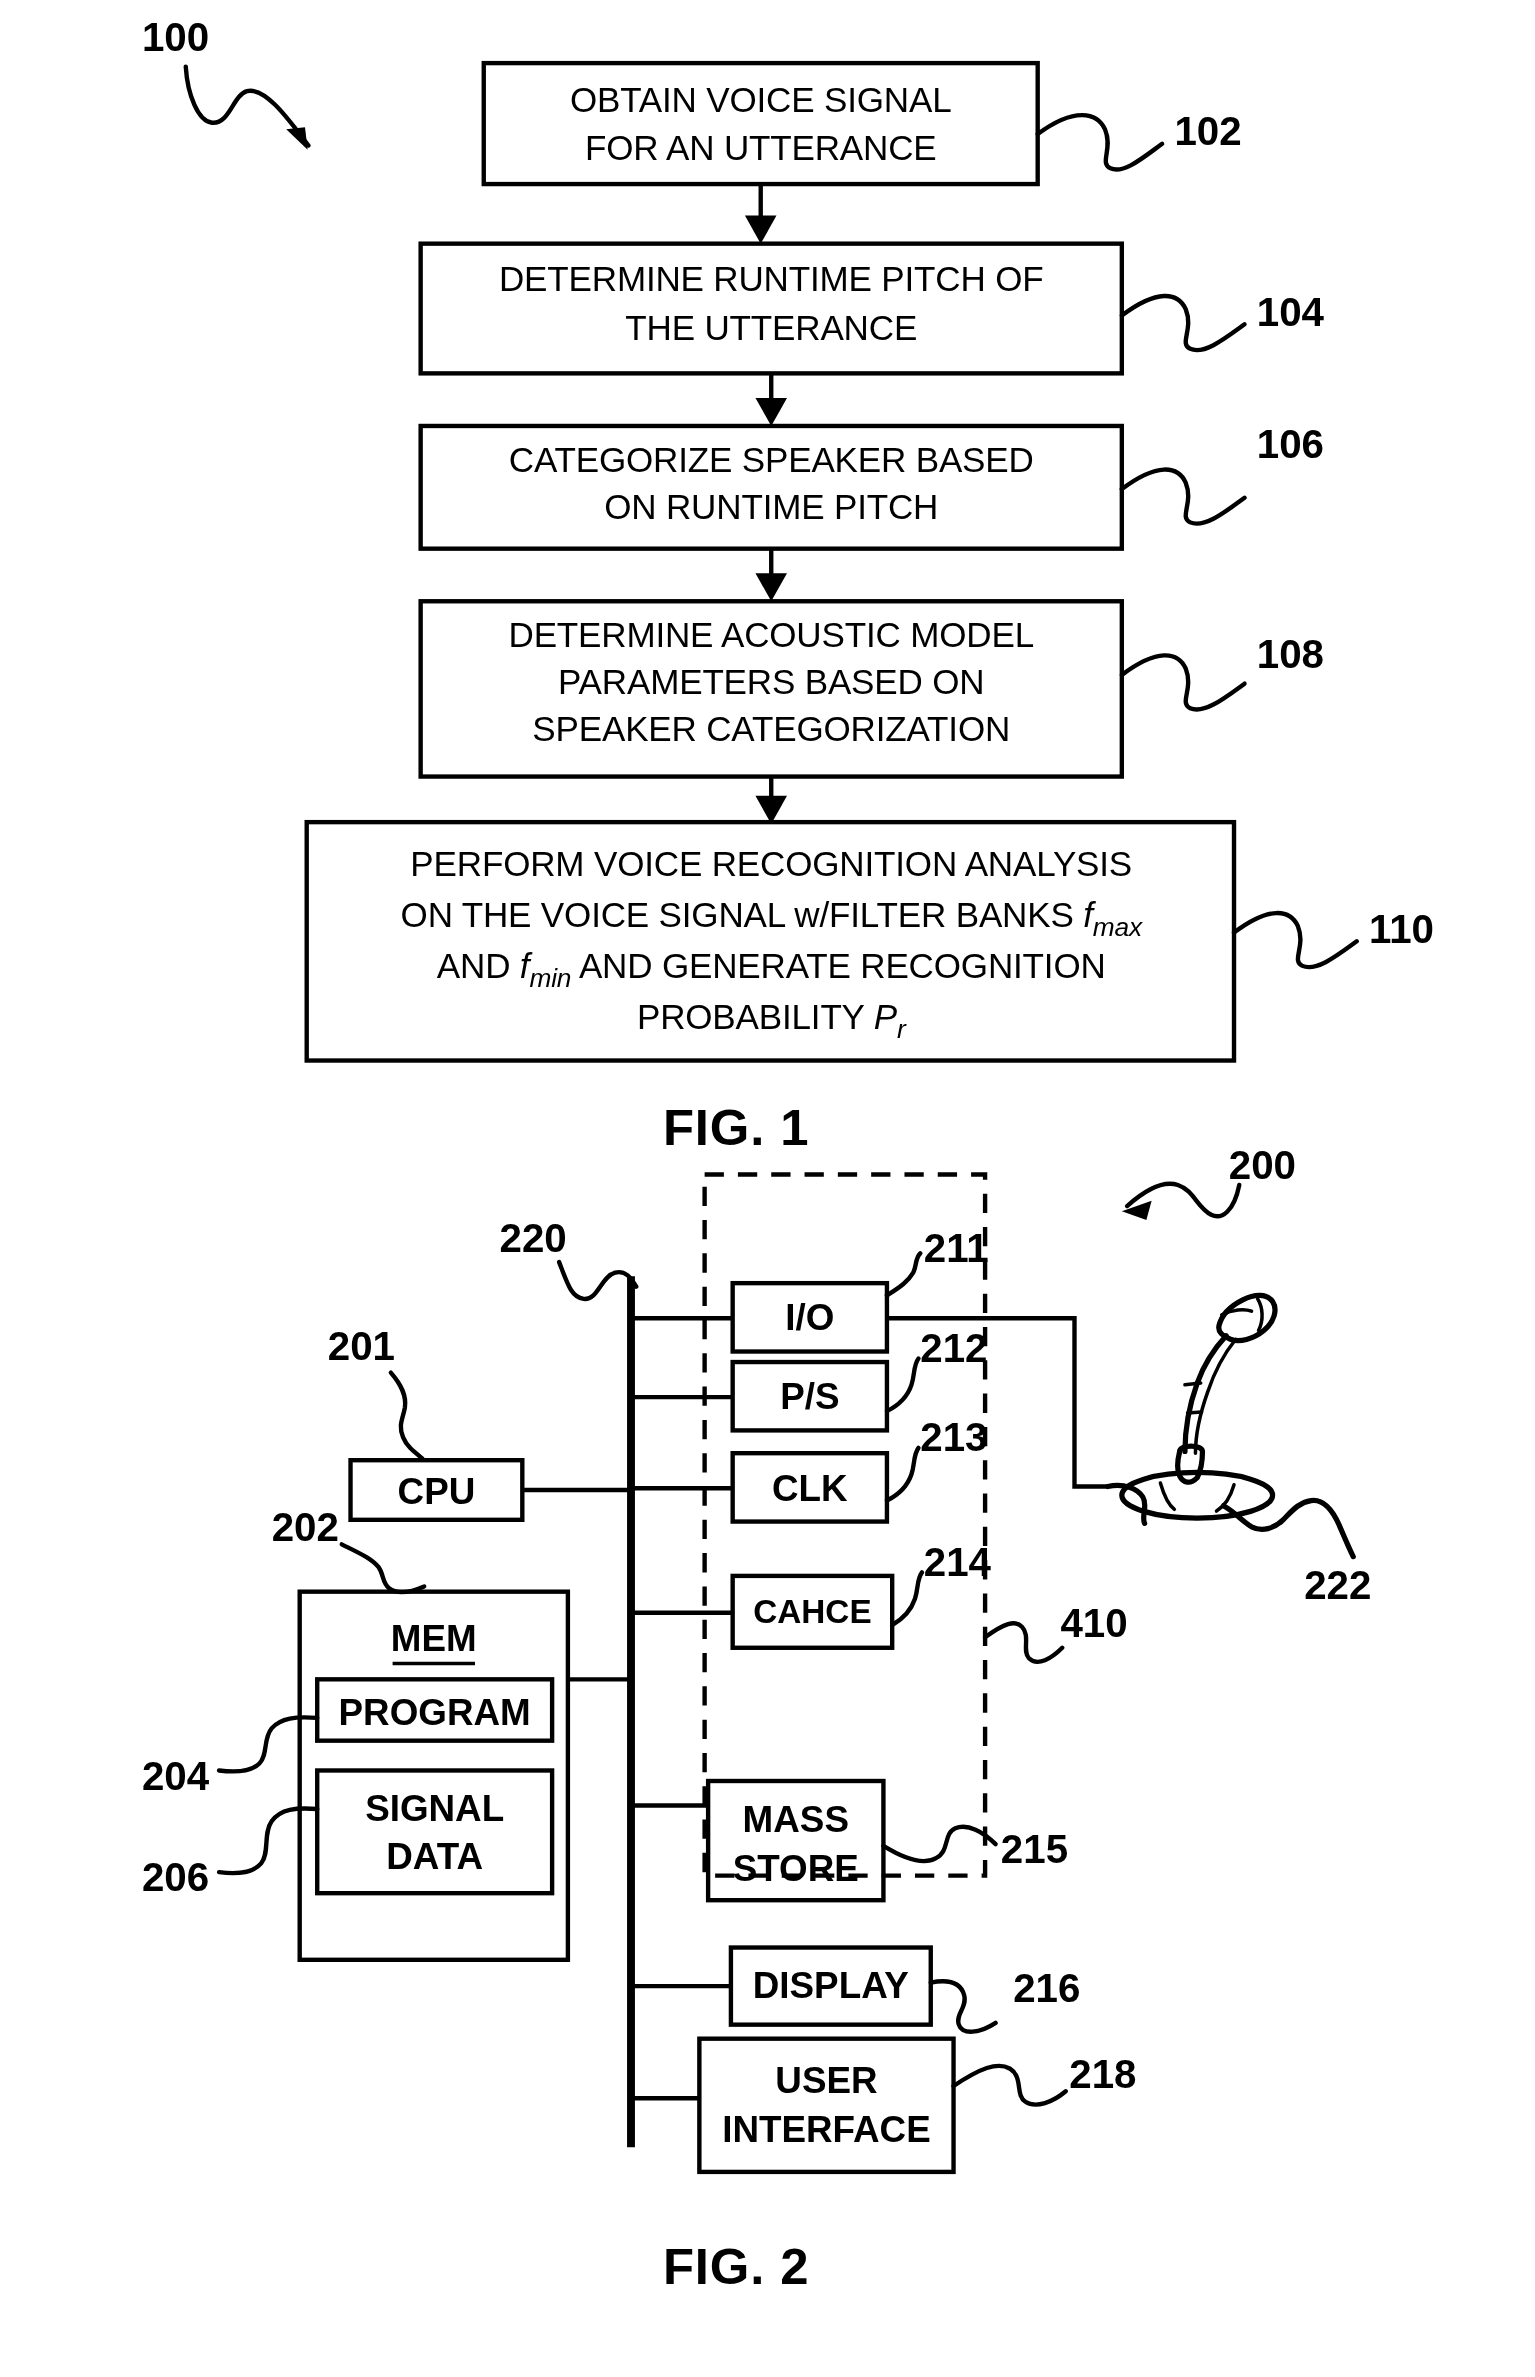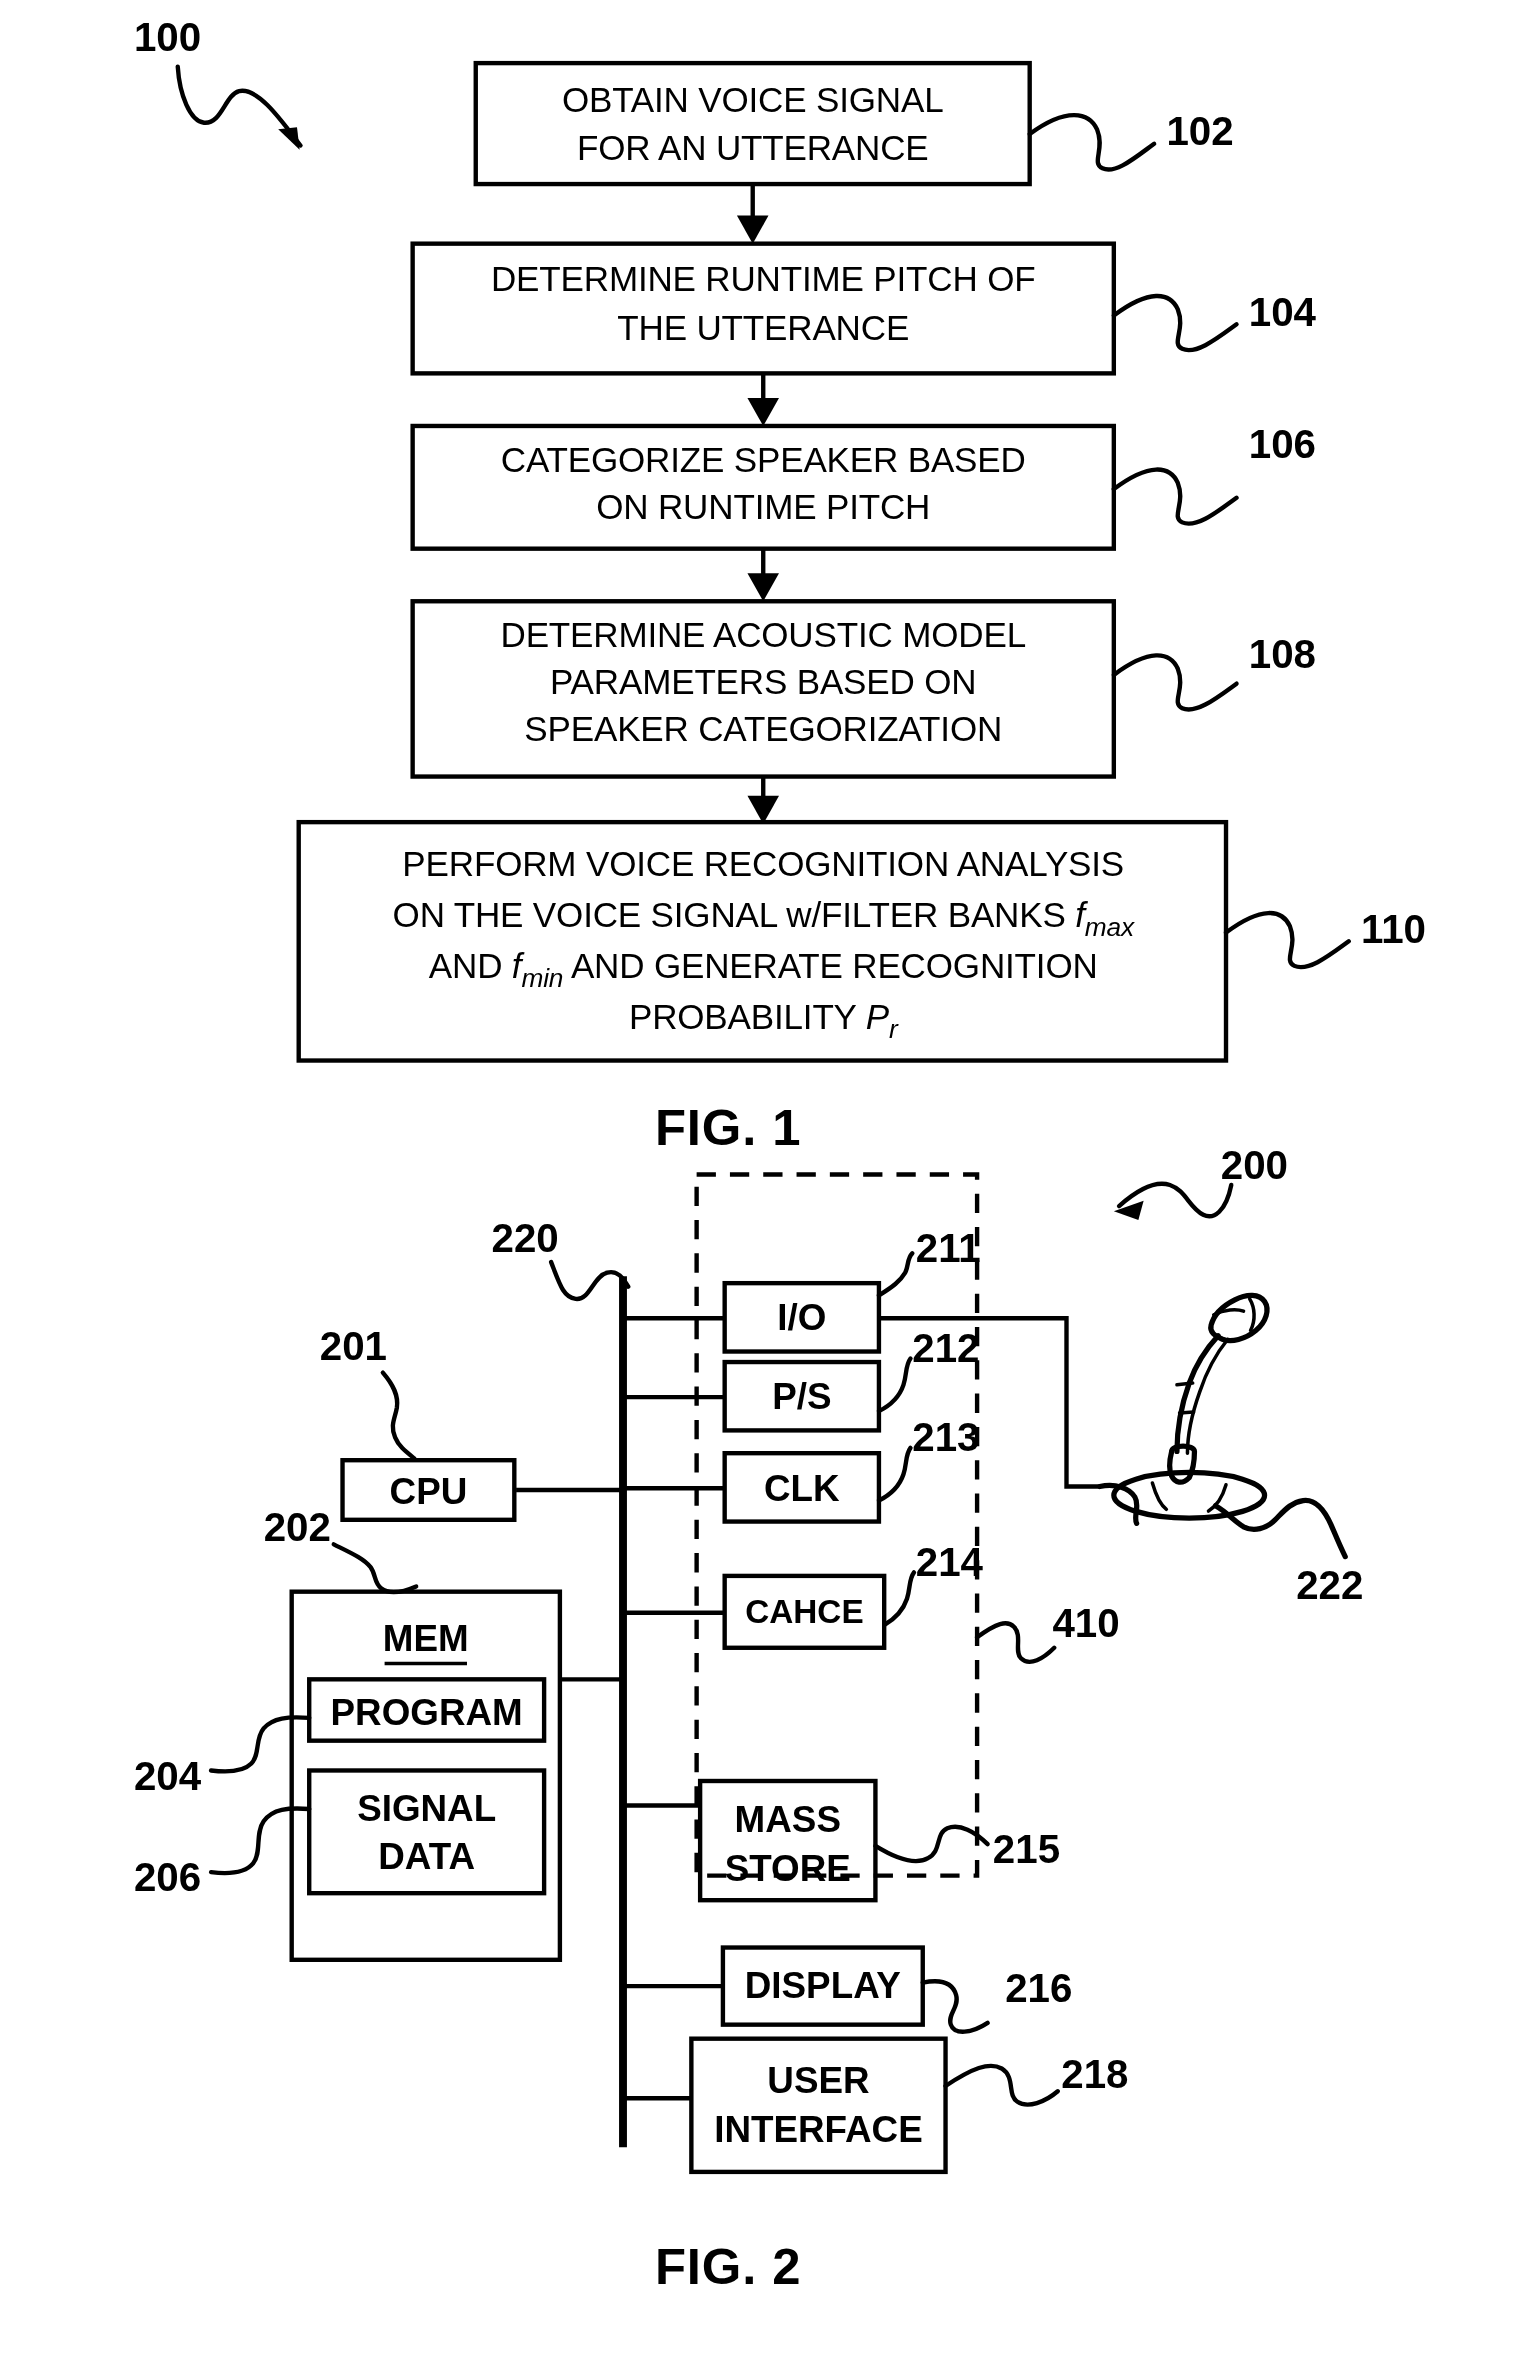--- a/index.html
+++ b/index.html
@@ -11,21 +11,21 @@
   body {
     width: 1536px;
     height: 2377px;
     font-family: "Liberation Sans", sans-serif;
     color: #000000;
     position: relative;
     overflow: hidden;
   }
   #sheet {
     position: absolute;
-    left: 4px;
+    left: 12px;
     top: 0;
     width: 1340px;
     height: 2377px;
   }
   svg text {
     font-family: "Liberation Sans", sans-serif;
     fill: #000000;
     stroke: none;
   }
   .blktext {

